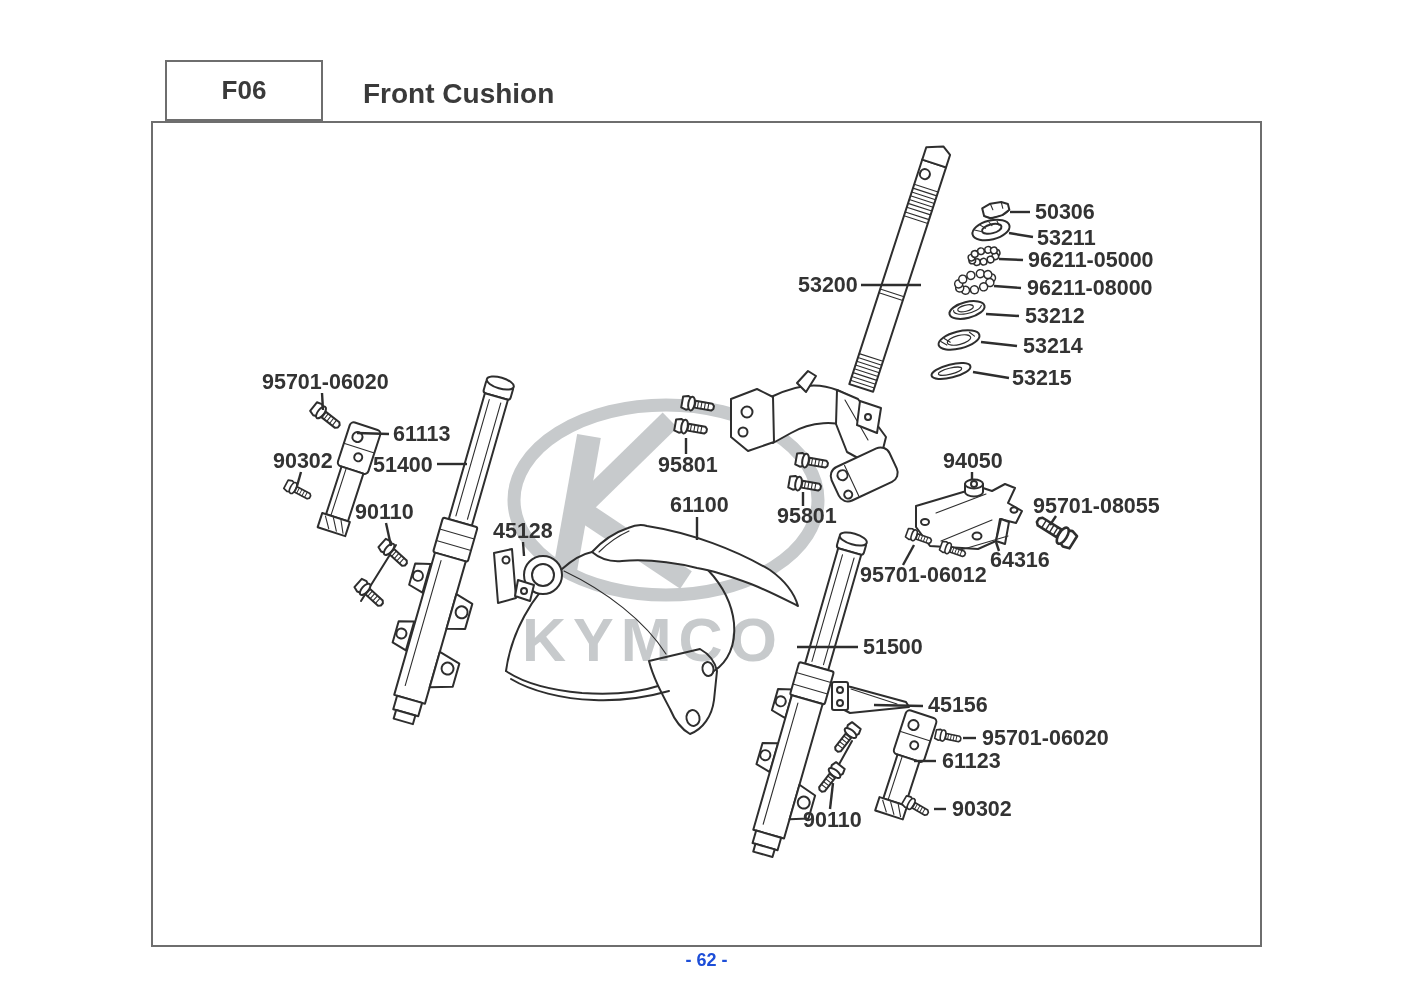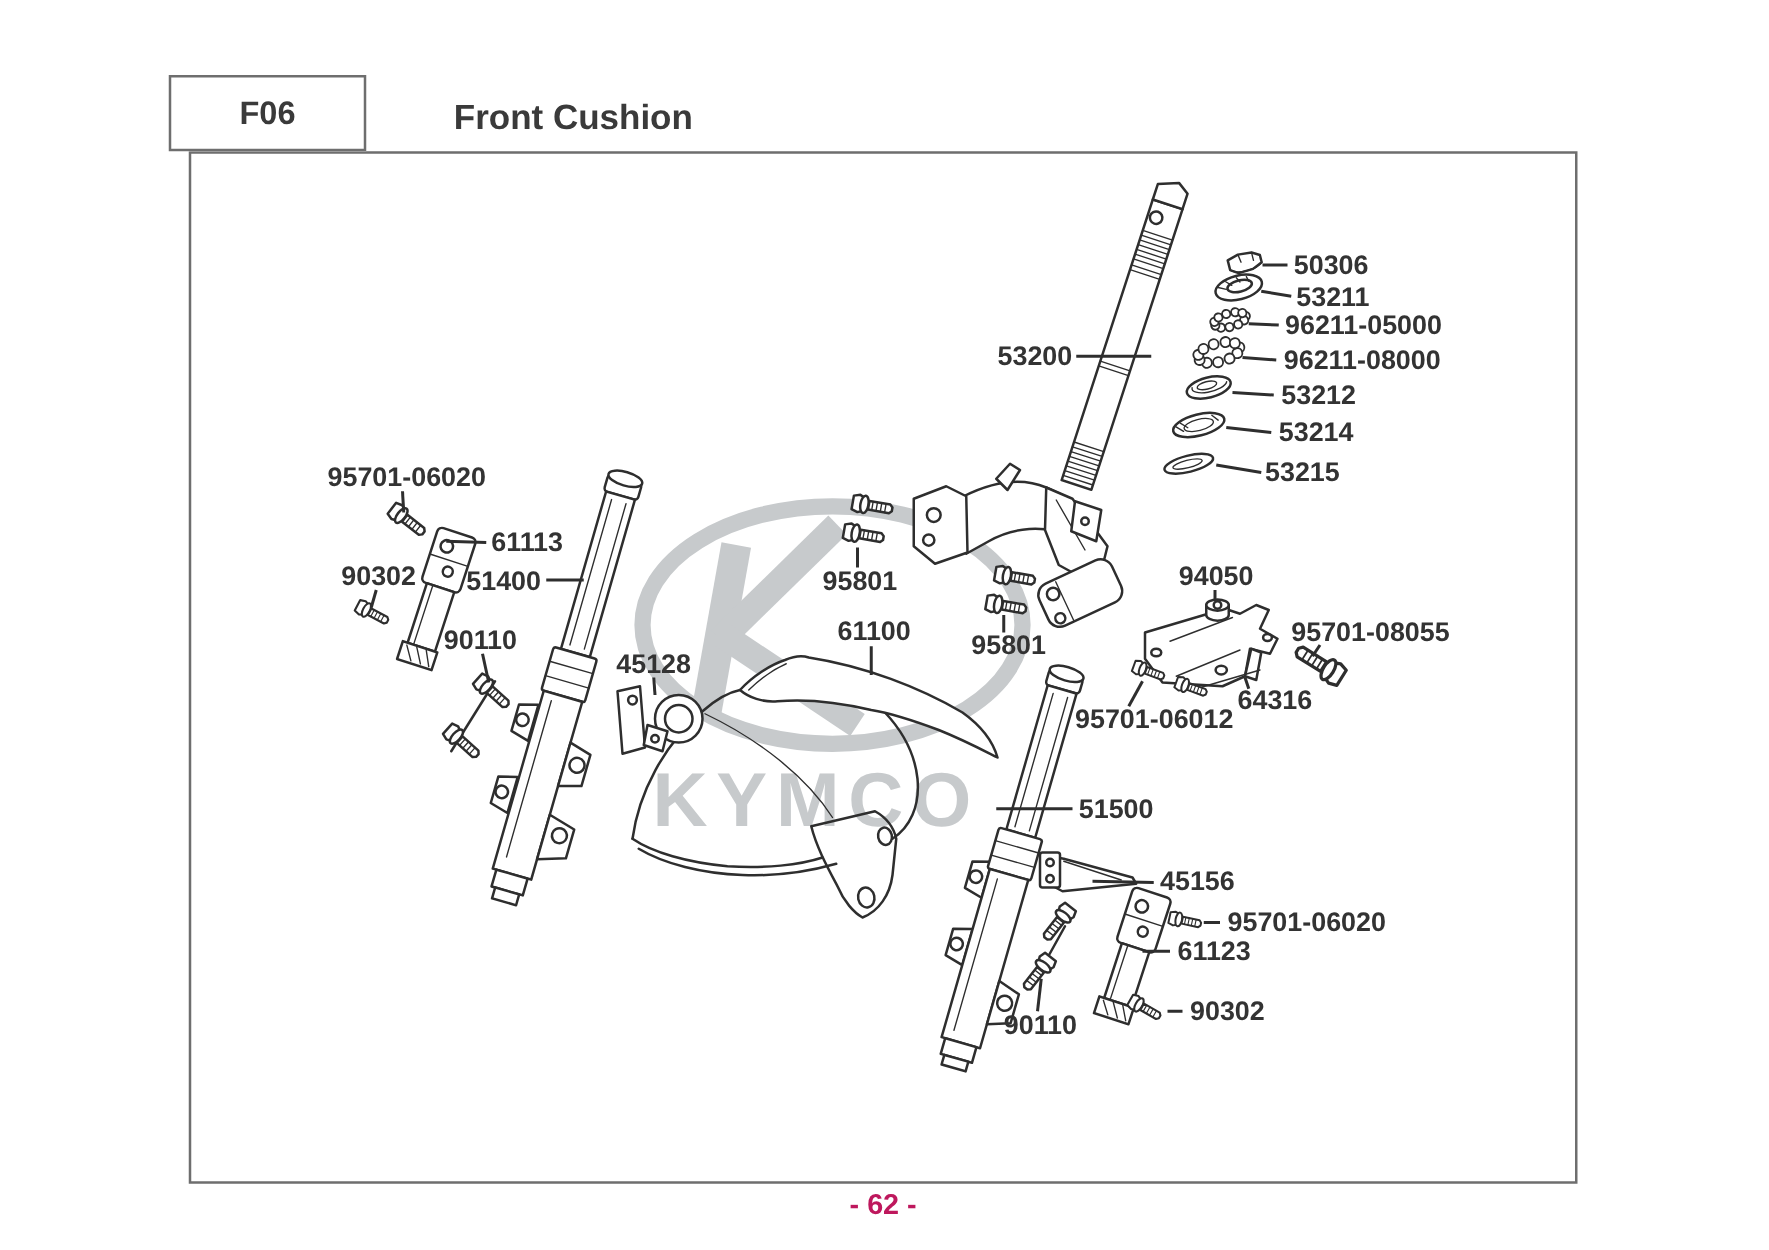--- a/index.html
+++ b/index.html
@@ -1,22 +1,22 @@
 <!DOCTYPE html>
 <html style="--line-color: #2e2e2e; --label-color: #333333; --border-color: #6e6e6e; --watermark-color: #c7cacc; --background: #ffffff;"><head>
 <meta charset="utf-8">
 <style>
   *{margin:0;padding:0;box-sizing:border-box}
   html,body{width:1415px;height:1000px;background:#fff;overflow:hidden;font-family:"Liberation Sans",sans-serif}
   .page{position:relative;width:1415px;height:1000px;background:#fff}
-  .code-box{position:absolute;left:135px;top:60px;width:158px;height:61px;border:2px solid var(--border-color,#6e6e6e);background:#fff;display:flex;align-items:center;justify-content:center;font-size:26px;font-weight:700;color:#3a3a3a;z-index:3}
+  .code-box{position:absolute;left:165px;top:60px;width:158px;height:61px;border:2px solid var(--border-color,#6e6e6e);background:#fff;display:flex;align-items:center;justify-content:center;font-size:26px;font-weight:700;color:#3a3a3a;z-index:3}
   .page-title{position:absolute;left:363px;top:78px;font-size:28px;font-weight:700;color:#3a3a3a;z-index:3}
   .main-frame{position:absolute;left:151px;top:121px;width:1111px;height:826px;border:2px solid var(--border-color,#6e6e6e);background:#fff;z-index:1}
   #diagram{position:absolute;left:0;top:0;z-index:2}
-  .footer{position:absolute;left:151px;top:950px;width:1111px;text-align:center;font-size:23px;font-weight:700;color:#be185d;z-index:3}
+  .footer{position:absolute;left:151px;top:950px;width:1111px;text-align:center;font-size:18px;font-weight:700;color:#1d4ed8;z-index:3}
   .ln{stroke:var(--line-color,#2e2e2e);stroke-width:2;fill:none;stroke-linejoin:round;stroke-linecap:round}
   .fw{fill:#fff}
   .thin{stroke-width:1.1}
   .med{stroke-width:1.5}
   .wm{stroke:var(--watermark-color,#c7cacc);fill:none}
   .wm-text{font-family:"Liberation Sans",sans-serif;font-weight:700;font-size:61px;letter-spacing:7px;fill:var(--watermark-color,#c7cacc)}
   .part-label{font-family:"Liberation Sans",sans-serif;font-weight:700;font-size:21.5px;fill:var(--label-color,#333333)}
   .leader{stroke:var(--line-color,#2e2e2e);stroke-width:2.4;fill:none}
 </style>
 </head>

